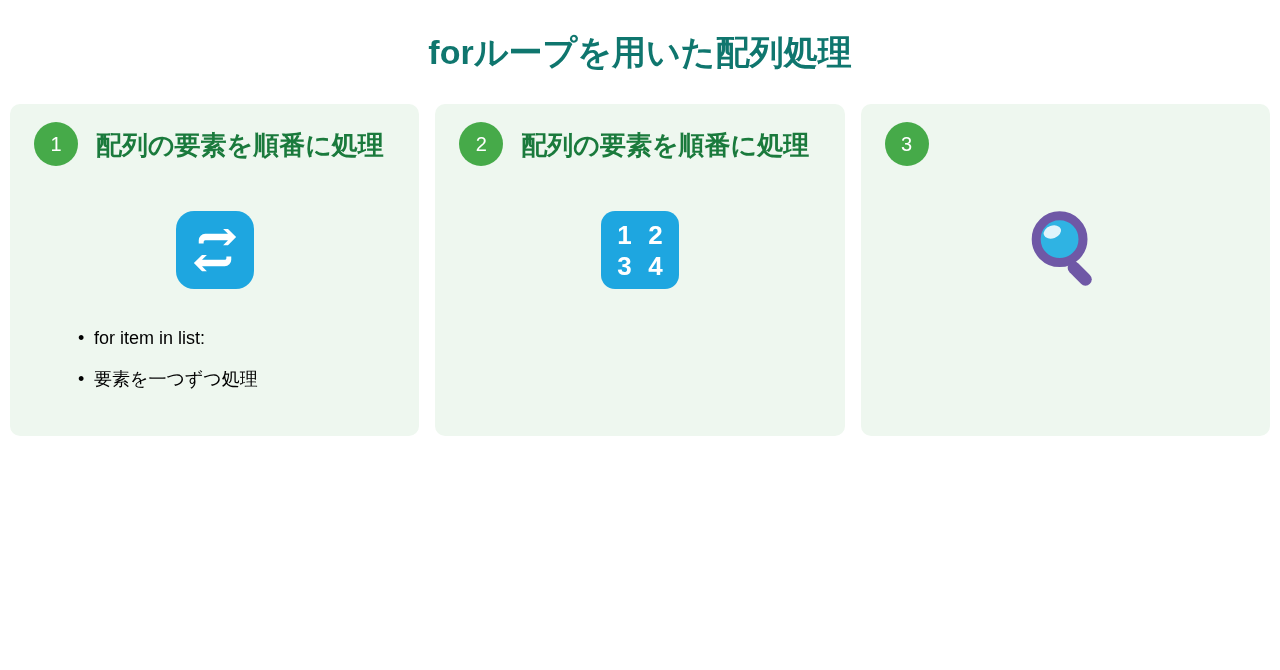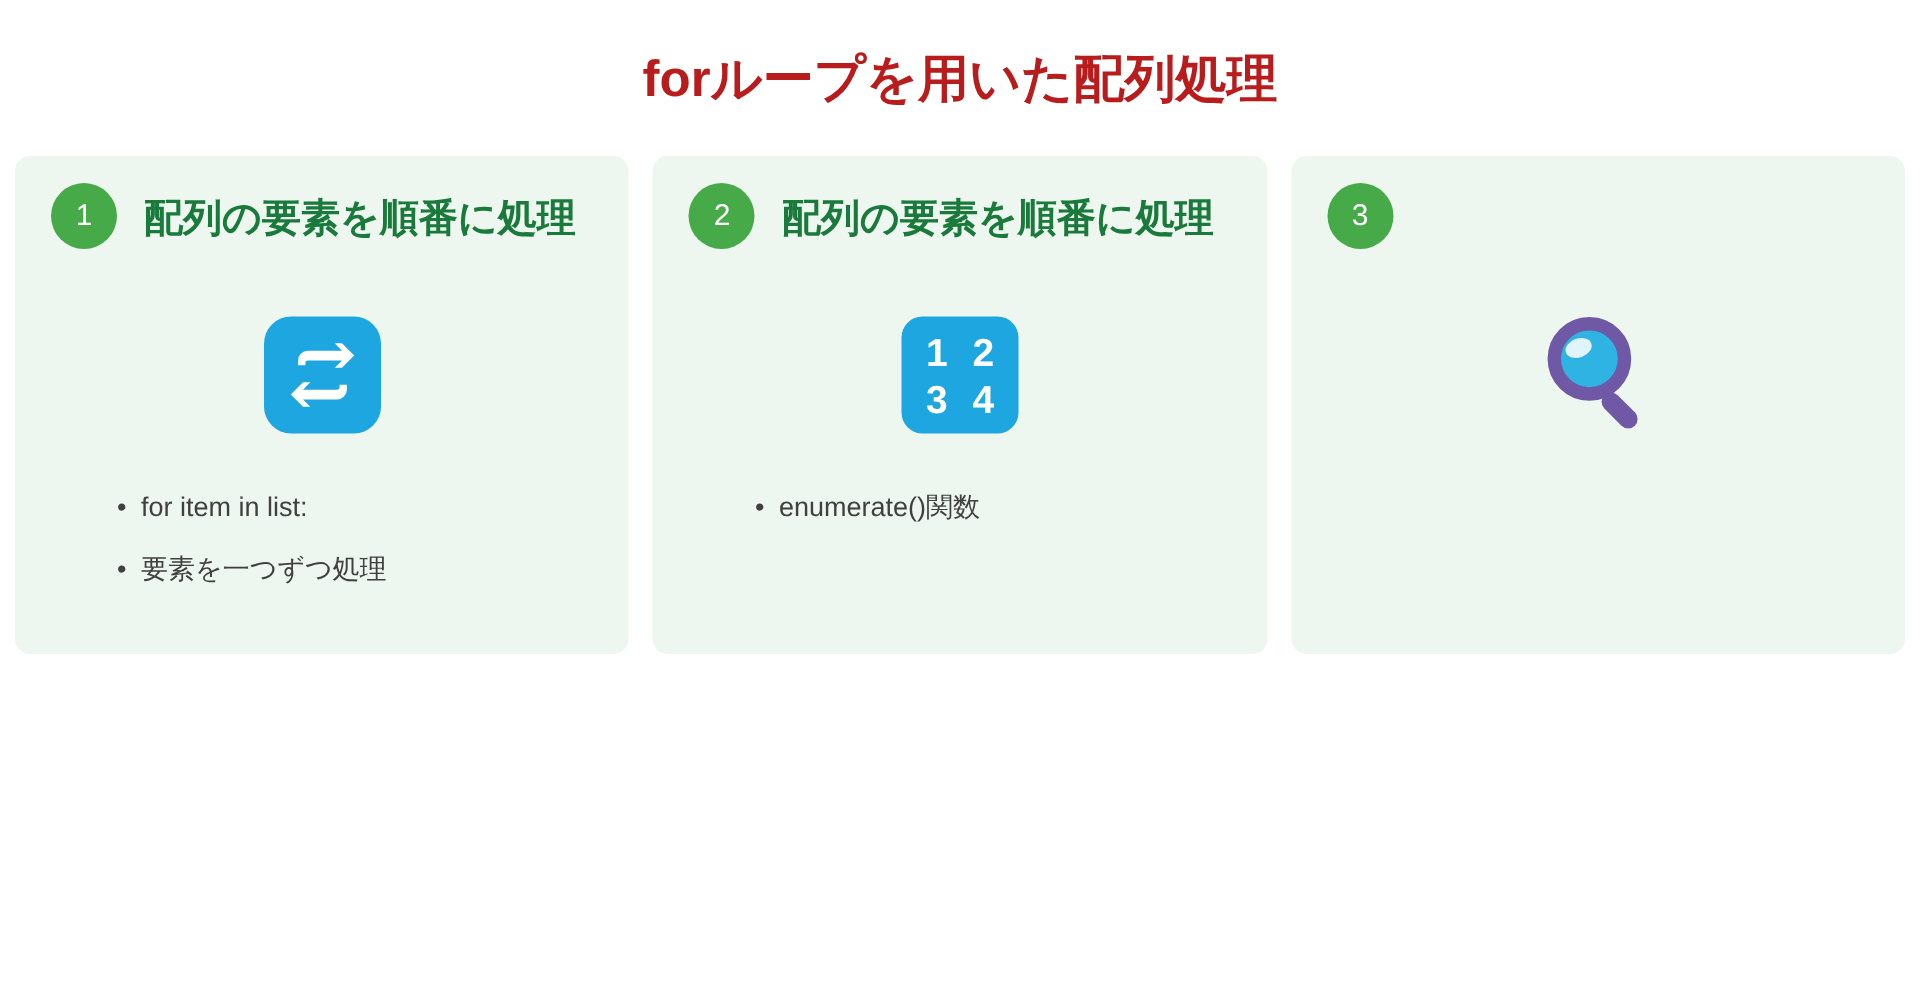--- a/index.html
+++ b/index.html
@@ -5,21 +5,21 @@
   * { box-sizing: border-box; margin: 0; padding: 0; }
   body {
     width: 1280px;
     height: 670px;
     background: #ffffff;
     font-family: "Hiragino Sans", "Meiryo", sans-serif;
     padding: 30px 10px 0 10px;
   }
   .page-title {
     text-align: center;
-    color: #b91c1c;
+    color: #0f766e;
     font-size: 34px;
     font-weight: 700;
     margin-bottom: 28px;
   }
   .cards {
     display: flex;
     gap: 16px;
     justify-content: center;
     align-items: stretch;
   }
@@ -63,21 +63,21 @@
     justify-content: center;
     align-items: center;
     margin: 12px 0 28px 0;
     height: 96px;
   }
   .bullets {
     padding-left: 60px;
     padding-right: 10px;
   }
   .bullets .bullet {
-    color: #404040;
+    color: #000000;
     font-size: 18px;
     line-height: 1.4;
     margin-bottom: 16px;
     position: relative;
   }
   .bullets .bullet::before {
     content: "•";
     position: absolute;
     left: -16px;
   }
@@ -149,21 +149,20 @@
     </div>
     <div class="icon-wrap">
       <div class="icon-numbers">
         <span>1</span>
         <span>2</span>
         <span>3</span>
         <span>4</span>
       </div>
     </div>
     <div class="bullets">
-      <div class="bullet">enumerate()関数</div>
     </div>
   </div>
 
   <div class="card">
     <div class="card-header">
       <div class="num-badge">3</div>
     </div>
     <div class="icon-wrap">
       <svg class="icon-magnify" viewBox="0 0 100 100">
         <circle cx="44" cy="38" r="26" fill="#2fb3e3"></circle>

